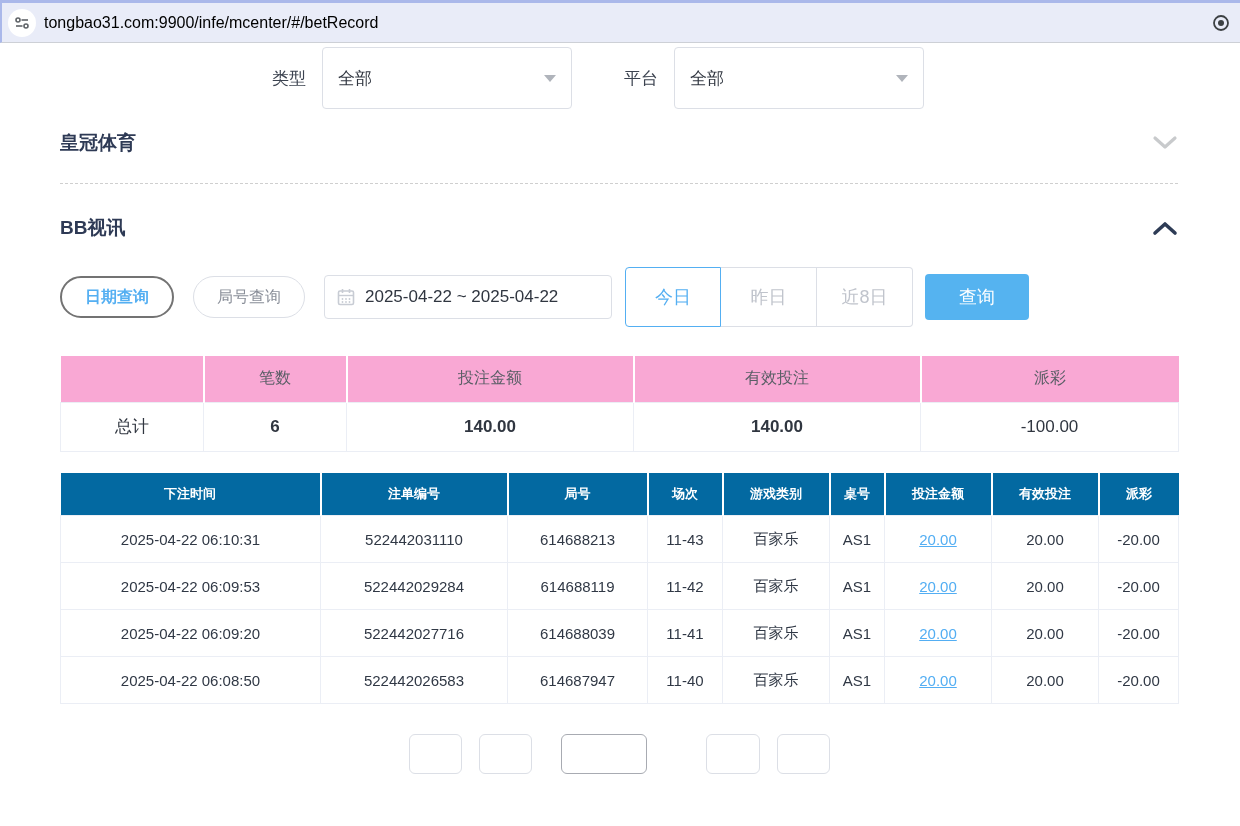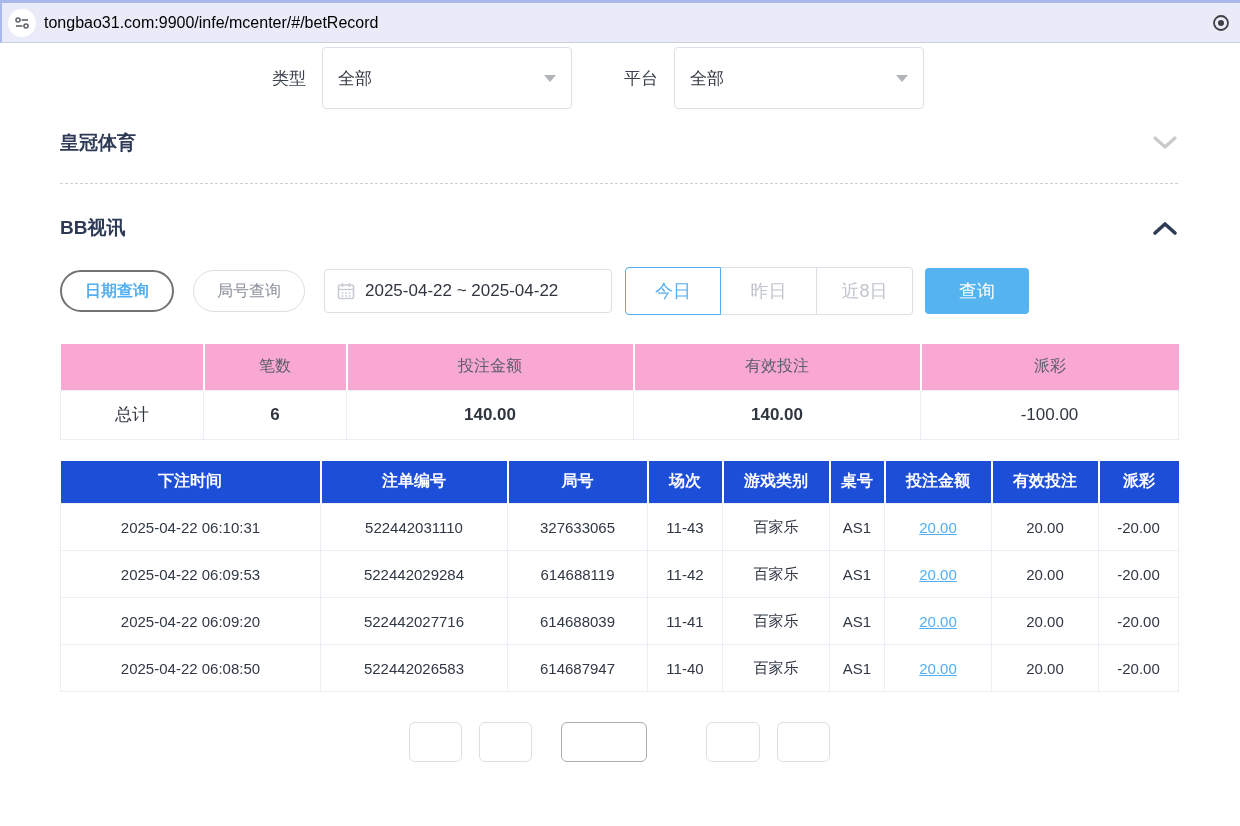--- a/index.html
+++ b/index.html
@@ -37,41 +37,41 @@
   
   .toolbar { margin-top:26px; display:flex; align-items:center; }
   .pill-btn { height:42px; padding:0 23px; border-radius:21px; background:#fff;
     font-size:16px; display:flex; align-items:center; cursor:pointer; }
   .pill-btn.active { border:2px solid #737373; color:#54aff2; font-weight:bold; }
   .pill-btn.inactive { border:1px solid #dcdfe6; color:#8a8f99; margin-left:19px; }
   .date-box { margin-left:19px; width:288px; height:44px; border:1px solid #dcdfe6;
     border-radius:4px; display:flex; align-items:center; padding:0 12px; cursor:pointer; }
   .date-text { font-size:17px; color:#303640; margin-left:10px; white-space:nowrap; }
   .seg-group { margin-left:13px; display:flex; }
-  .seg-btn { width:96px; height:48px; background:#fff; font-size:18px;
+  .seg-btn { width:96px; height:60px; background:#fff; font-size:18px;
     display:flex; align-items:center; justify-content:center; cursor:pointer; }
   .seg-btn.today { border:1px solid #54aff2; color:#54aff2; border-radius:4px 0 0 4px; }
   .seg-btn.mid { border:1px solid #dcdfe6; border-left:none; color:#c0c4cc; }
   .seg-btn.last { border:1px solid #dcdfe6; border-left:none; color:#c0c4cc; border-radius:0 4px 4px 0;text-align:right; }
   .search-btn { margin-left:12px; width:104px; height:46px; background:#55b3f0;
     color:#fff; font-size:18px; border:none; border-radius:4px; cursor:pointer; }
 
   
   table { border-collapse:collapse; table-layout:fixed; width:1118px; }
   .summary-table { margin-top:29px; }
   .summary-table thead th { height:46px; background:#f9a8d4; font-weight:normal;
     font-size:16px; color:#5a5e66; border-right:2px solid #fff; }
   .summary-table thead th:last-child { border-right:none; }
   .summary-table tbody td { height:49px; text-align:center; font-size:17px; color:#303640;
     border:1px solid #ebeef5; }
   .summary-table .bold { font-weight:bold; }
   .neg { color:#f56c6c; }
 
   .bet-table { margin-top:21px; }
-  .bet-table thead th { height:43px; background:#1d4ed8; color:#fff; font-size:16px;
+  .bet-table thead th { height:43px; background:#0369a1; color:#fff; font-size:13px;
     font-weight:bold; border-right:2px solid #fff; }
   .bet-table thead th:last-child { border-right:none; }
   .bet-table tbody td { height:47px; text-align:center; font-size:15px; color:#303845;
     border:1px solid #ebeef5; }
   .cell-link { color:#53aef3; text-decoration:underline; cursor:pointer; }
 
   
   .pagination { margin-top:30px; display:flex; justify-content:center; height:40px; }
   .page-box { height:40px; border:1px solid #dcdfe6; border-radius:6px; background:#fff; cursor:pointer; }
   .pb-first { width:53px; }
@@ -209,21 +209,21 @@
         <th>桌号</th>
         <th>投注金额</th>
         <th>有效投注</th>
         <th>派彩</th>
       </tr>
     </thead>
     <tbody>
         <tr>
           <td>2025-04-22 06:10:31</td>
           <td>522442031110</td>
-          <td>327633065</td>
+          <td>614688213</td>
           <td>11-43</td>
           <td>百家乐</td>
           <td>AS1</td>
           <td><span class="cell-link">20.00</span></td>
           <td>20.00</td>
           <td class="neg">-20.00</td>
         </tr>
         <tr>
           <td>2025-04-22 06:09:53</td>
           <td>522442029284</td>

